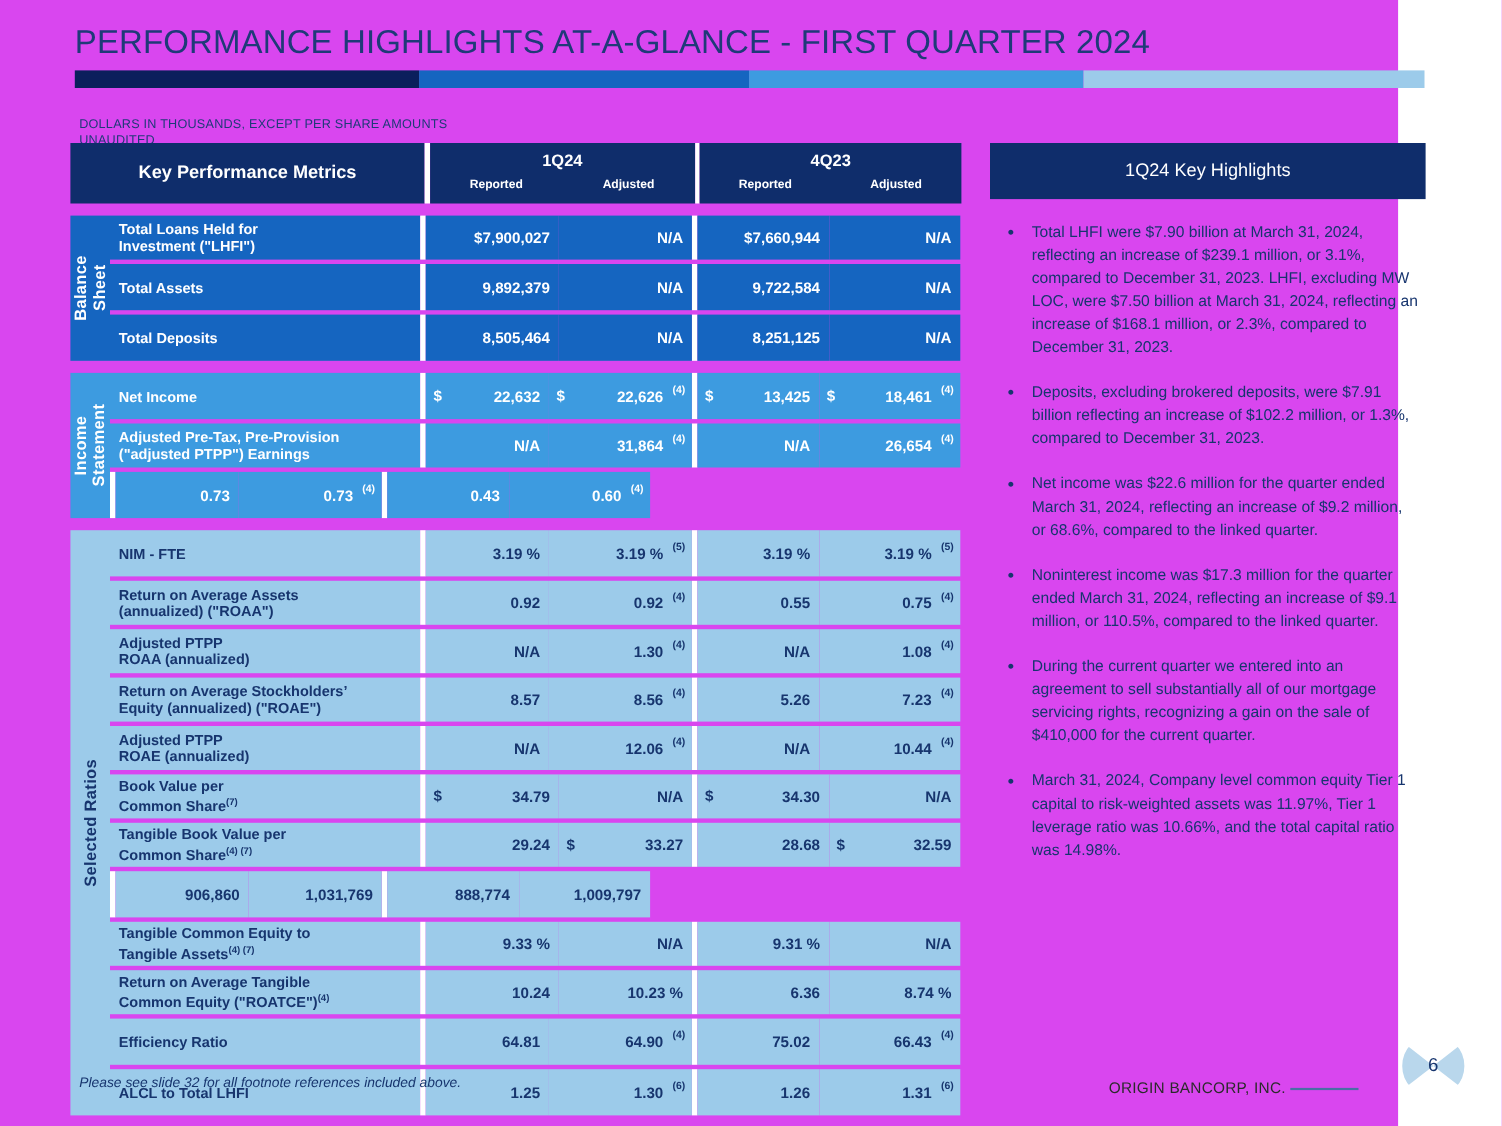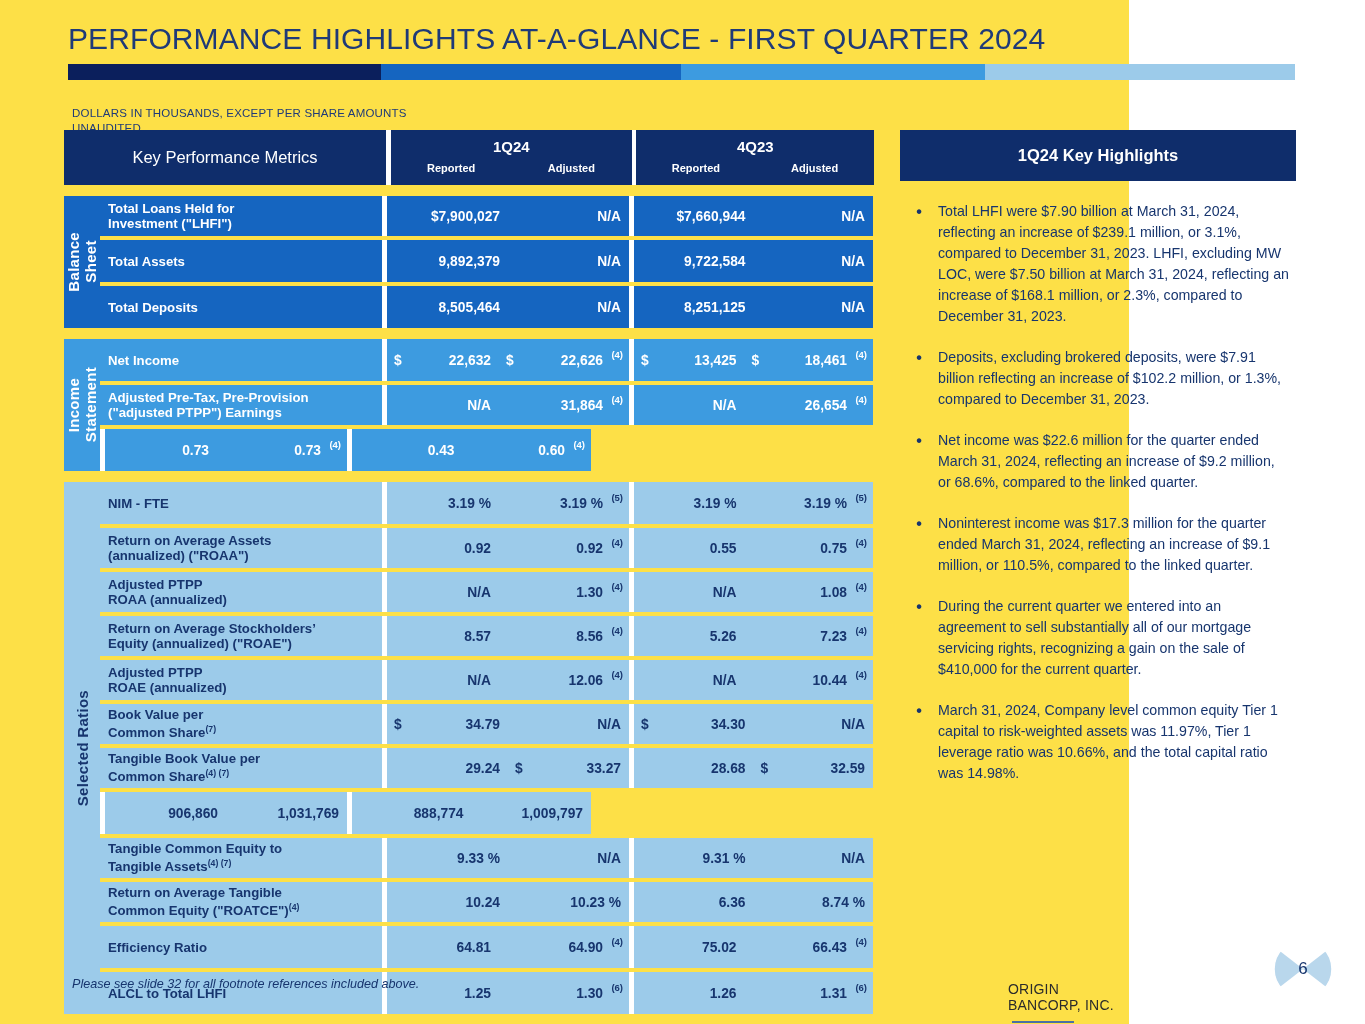--- a/index.html
+++ b/index.html
@@ -3,21 +3,21 @@
 <meta charset="utf-8">
 <style>
   * { box-sizing: border-box; }
   html, body {
     margin: 0; padding: 0;
     width: 1365px; height: 1024px;
     background: #ffffff;
     font-family: "Liberation Sans", sans-serif;
     overflow: hidden;
   }
-  #slide { position: relative; width: 1129px; height: 1024px; background:#fde047; }
+  #slide { position: relative; width: 1271px; height: 1024px; background:#d946ef; }
 
   
   .slide-title {
     position: absolute; left: 68px; top: 22px;
     font-size: 30px; font-weight: 400; letter-spacing: .1px;
     color: #1F3A78; white-space: nowrap;
   }
   
   .colorbar { position:absolute; left:68px; top:64px; width:1227px; height:16px; display:flex; }
   .colorbar span { height:100%; }
@@ -34,21 +34,21 @@
     margin-top:20px;
   }
 
   
   #ktable { position:absolute; left:64px; top:130px; width:810px; }
 
   .hdr-row { display:flex; height:55px; gap:0; }
   .hdr-metrics {
     width:324px; background:#0F2D6B; color:#fff;
     display:flex; align-items:center; justify-content:center;
-    font-size:16.5px; font-weight:normal;
+    font-size:16.5px; font-weight:bold;
   }
   .hdr-gap { width:5px; background:#fff; }
   .hdr-q { background:#0F2D6B; color:#fff; display:flex; flex-direction:column;
            justify-content:center; align-items:center; }
   .hdr-q .q-label { font-size:15px; font-weight:bold; line-height:20px; }
   .hdr-q .q-sub { display:flex; width:100%; line-height:22px; }
   .hdr-q .q-sub span { flex:1; text-align:center; font-size:11px; font-weight:bold; }
   .q1 { width:242px;justify-content:center; }
   .q2 { width:239px; }
 
@@ -103,21 +103,21 @@
   .tier-light .cell-vals > div { background:#9CCBEA; color:#17356E; }
 
   .h1l { height:42px; }
   .h2l { height:40px; }
 
   
   #hlpanel { position:absolute; left:900px; top:130px; width:396px; }
   .hl-header {
     background:#0F2D6B; color:#fff; height:51px;
     display:flex; align-items:center; justify-content:center;
-    font-size:16.5px; font-weight:bold;
+    font-size:16.5px; font-weight:normal;
   }
   .hl-list { margin-top:20px; }
   .hl-item { display:flex; margin-bottom:20px; }
   .hl-bullet { width:38px; flex:0 0 38px; text-align:center; color:#17356E;
                font-size:16px; line-height:21px; font-weight:bold; }
   .hl-text { flex:1; color:#17356E; font-weight:normal; font-size:14.2px;
              line-height:21px; padding-right:6px; }
 
   
   .footnote {

